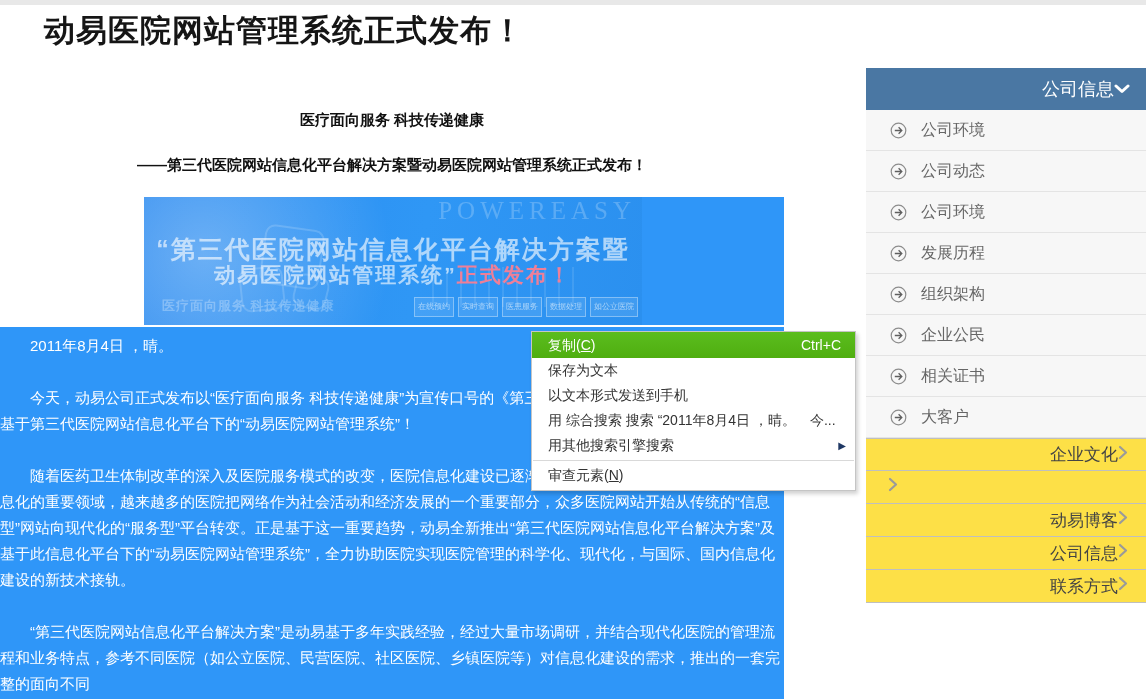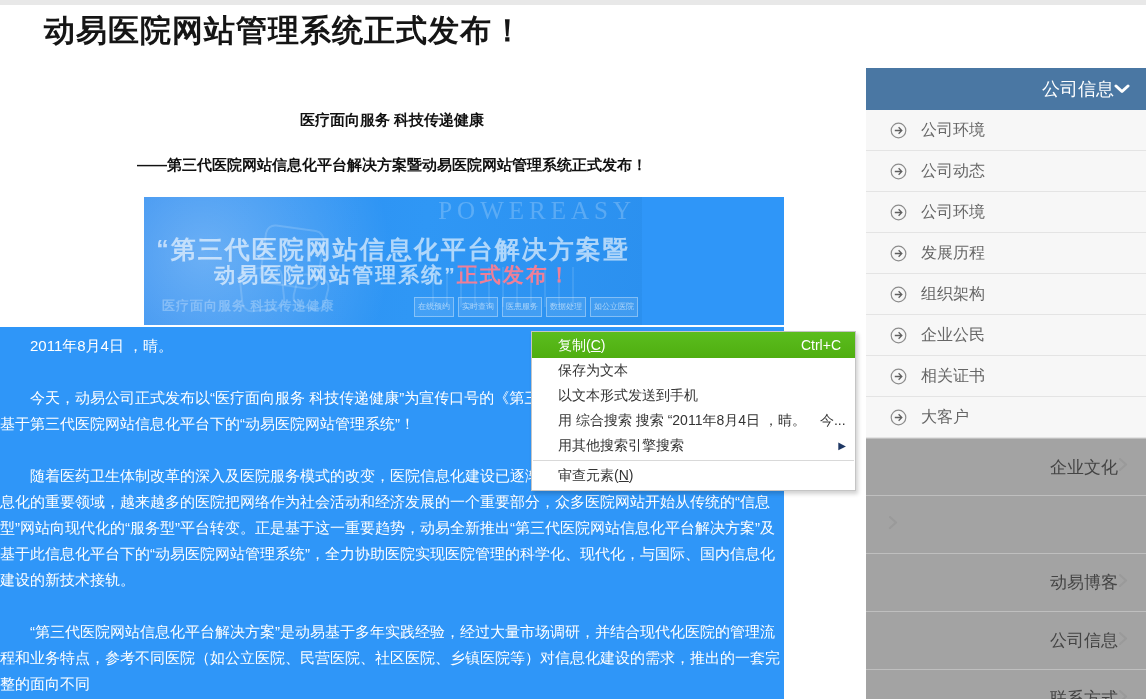--- a/index.html
+++ b/index.html
@@ -51,30 +51,30 @@
 
   
   .sidebar { position:absolute; left:866px; top:68px; width:280px;text-align:right; }
   .sb-header { height:42px; background:#4a77a3; color:#fff; font-size:18px;
     display:flex; align-items:center; padding:0 16px 0 22px; cursor:pointer; }
   .sb-header .lbl { flex:1; }
   .sb-item { height:41px; background:#f7f7f7; border-bottom:1px solid #e4e4e4;
     display:flex; align-items:center; padding-left:24px; font-size:16px; color:#666; cursor:pointer; }
   .sb-item .ico { display:inline-flex; margin-right:14px; }
   .sb-item:nth-last-of-type(1) { border-bottom:none; }
-  .sb-section { height:58px; background:#a3a3a3; border-bottom:1px solid #bfbfbf;
+  .sb-section { height:33px; background:#fde047; border-bottom:1px solid #bfbfbf;
     display:flex; align-items:center; padding:0 18px 0 22px; font-size:17px; color:#444; cursor:pointer; }
   .sb-section.first { border-top:1px solid #bfbfbf; }
   .sb-section .lbl { flex:1; }
 
   
   .ctx-menu { position:absolute; left:531px; top:331px; width:325px; z-index:20;
     background:#fff; border:1px solid #c5c5c5; box-shadow:2px 3px 4px rgba(0,0,0,0.18);
     font-size:14px; color:#333; padding-bottom:2px; }
-  .ctx-item { position:relative; height:25px; line-height:25px; padding-left:26px;
+  .ctx-item { position:relative; height:25px; line-height:25px; padding-left:16px;
     white-space:nowrap; overflow:hidden; cursor:pointer; }
   .ctx-item.highlight { height:26px; line-height:26px;
     background:linear-gradient(#5bbd1e,#4fae10); color:#fff; }
   .ctx-hotkey { position:absolute; right:14px; top:0; }
   .ctx-sub-arrow { position:absolute; right:9px; top:0; font-size:10px; color:#1f3864; }
   .ctx-sep { border-top:1px solid #d9d9d9; margin:2px 1px; }
   .u { text-decoration:underline; }
 </style>
 </head>
 <body>

